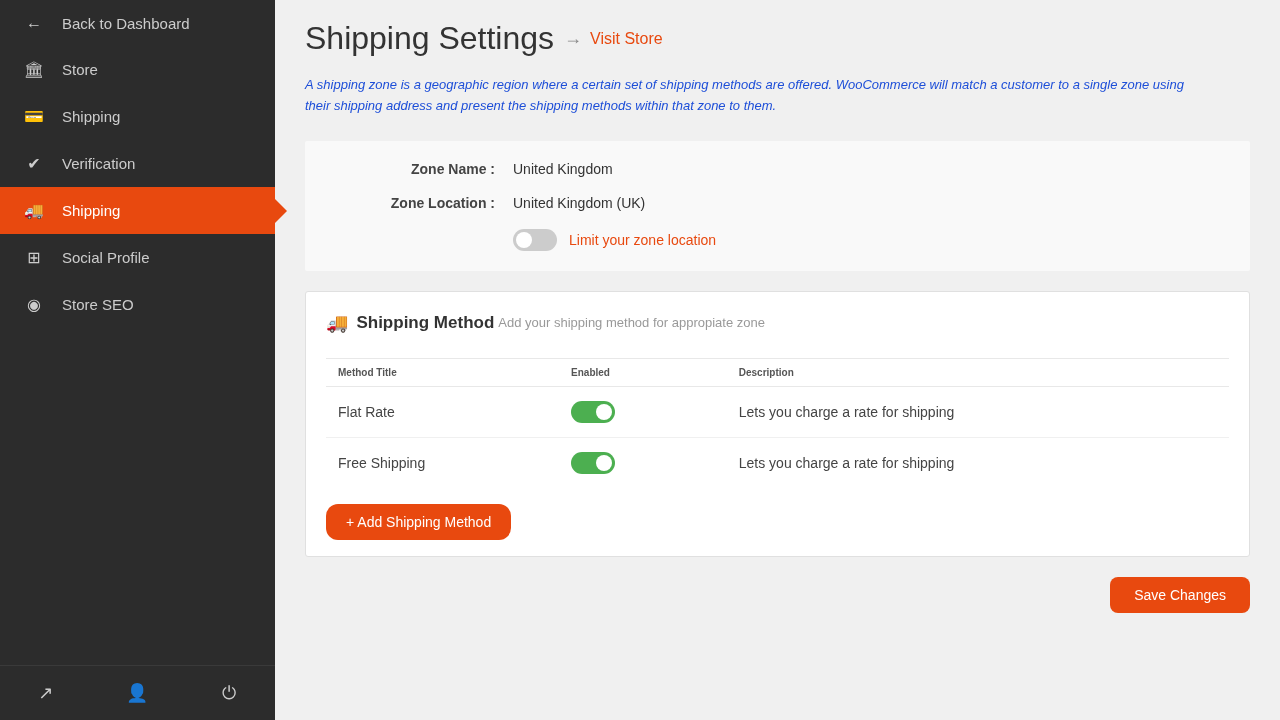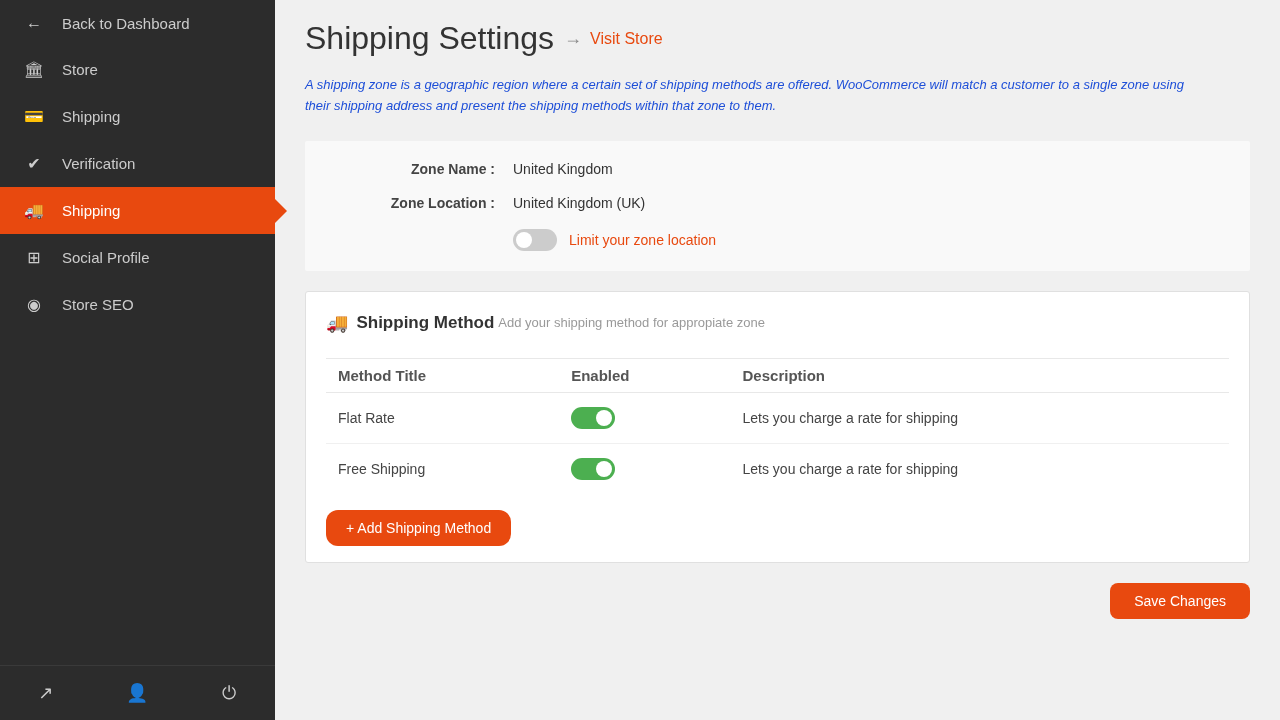--- a/index.html
+++ b/index.html
@@ -204,21 +204,21 @@
       margin-right: 8px;
       font-size: 18px;
     }
 
     
     .shipping-table {
       width: 100%;
       border-collapse: collapse;
     }
     .shipping-table th {
-      font-size: 15px;
+      font-size: 10px;
       font-weight: 600;
       color: #555;
       text-align: left;
       padding: 8px 12px;
       border-bottom: 1px solid #e8e8e8;
     }
     .shipping-table td {
       padding: 14px 12px;
       font-size: 14px;
       color: #444;

